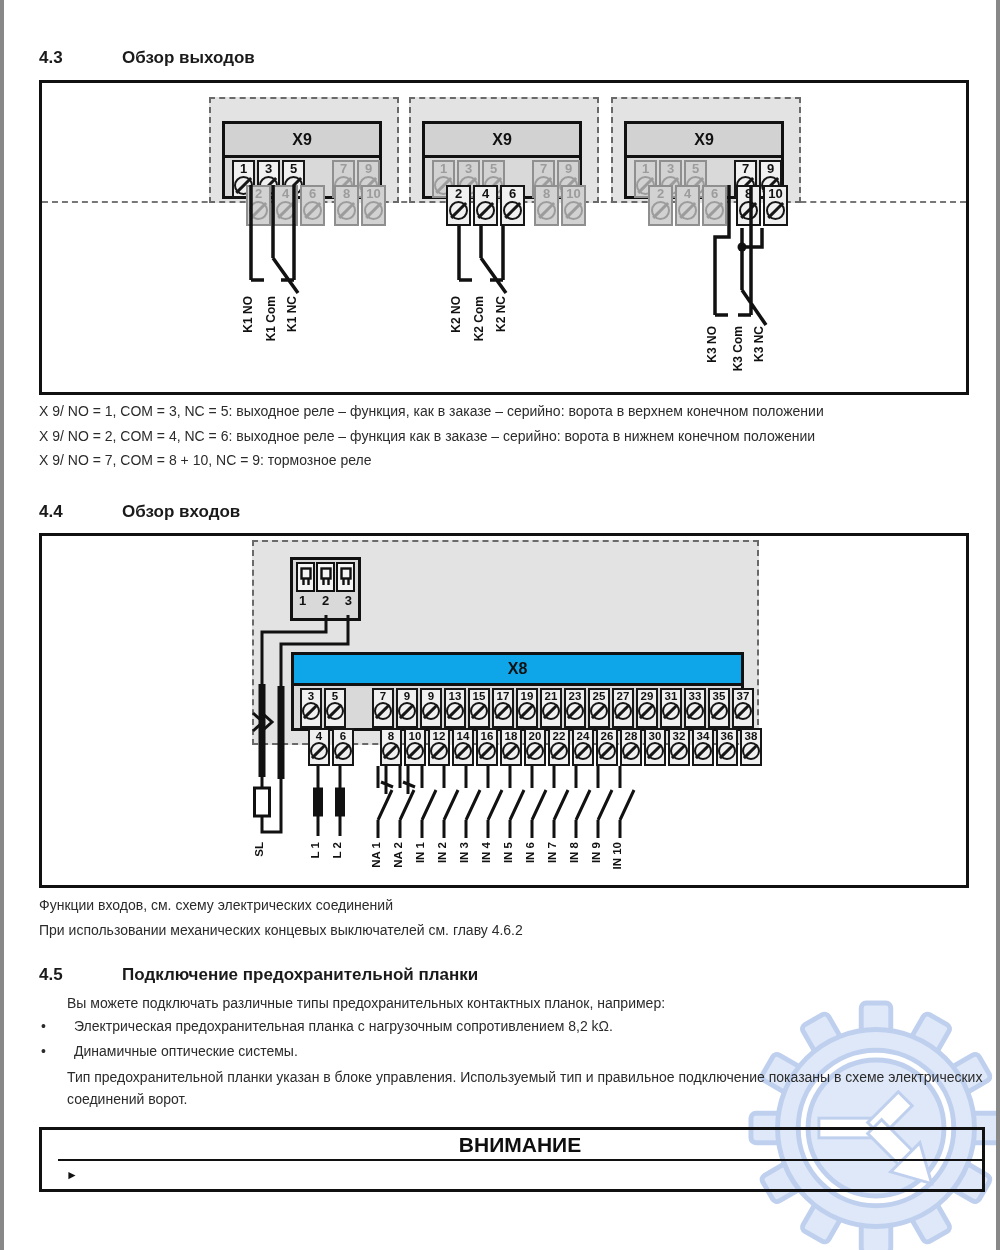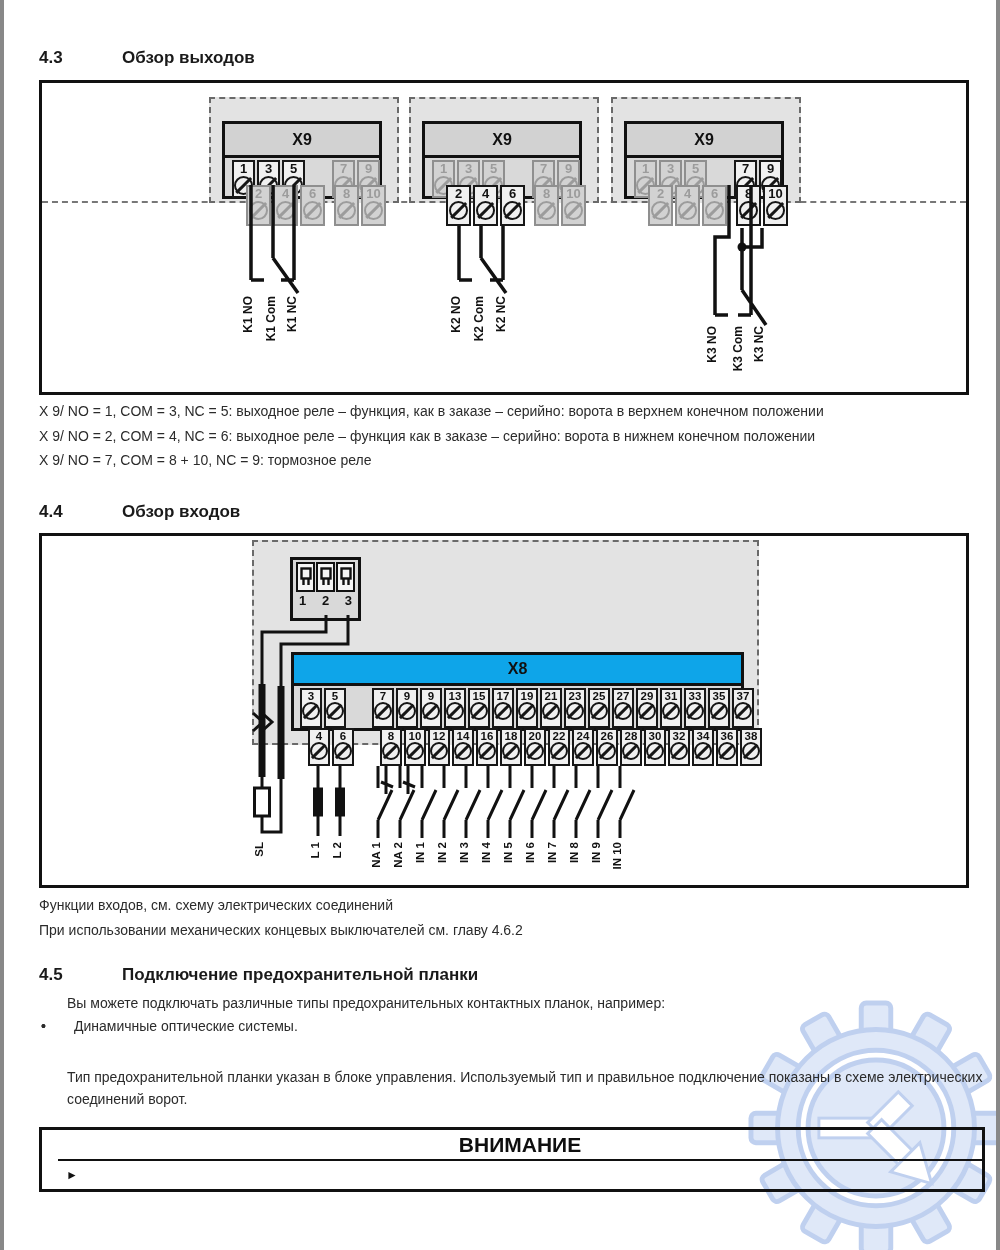--- a/index.html
+++ b/index.html
@@ -616,21 +616,21 @@
       </div>
 
     <div class="shead" style="top:965px;">
       <span class="snum">4.5</span><span class="stitle">Подключение предохранительной планки</span>
     </div>
 
     <div class="para" style="top:992px;white-space:nowrap;">Вы можете подключать различные типы предохранительных контактных планок, например:</div>
 
     <div class="bullets" style="top:1014px;">
 
-    <div class="bullet"><span class="dot">•</span></div>
+    <div class="bullet"><span class="dot">•</span><span>Электрическая предохранительная планка с нагрузочным сопротивлением 8,2 kΩ.</span></div>
         <div class="bullet"><span class="dot">•</span><span>Динамичные оптические системы.</span></div>
       </div>
 
     <div class="para" style="top:1066px;width:925px;">Тип предохранительной планки указан в блоке управления. Используемый тип и правильное подключение показаны в схеме электрических соединений ворот.</div>
 
     <div class="warn">
       <div class="warntitle">ВНИМАНИЕ</div>
       <div class="warnbody">
         <span class="warr">►</span>
       </div>

